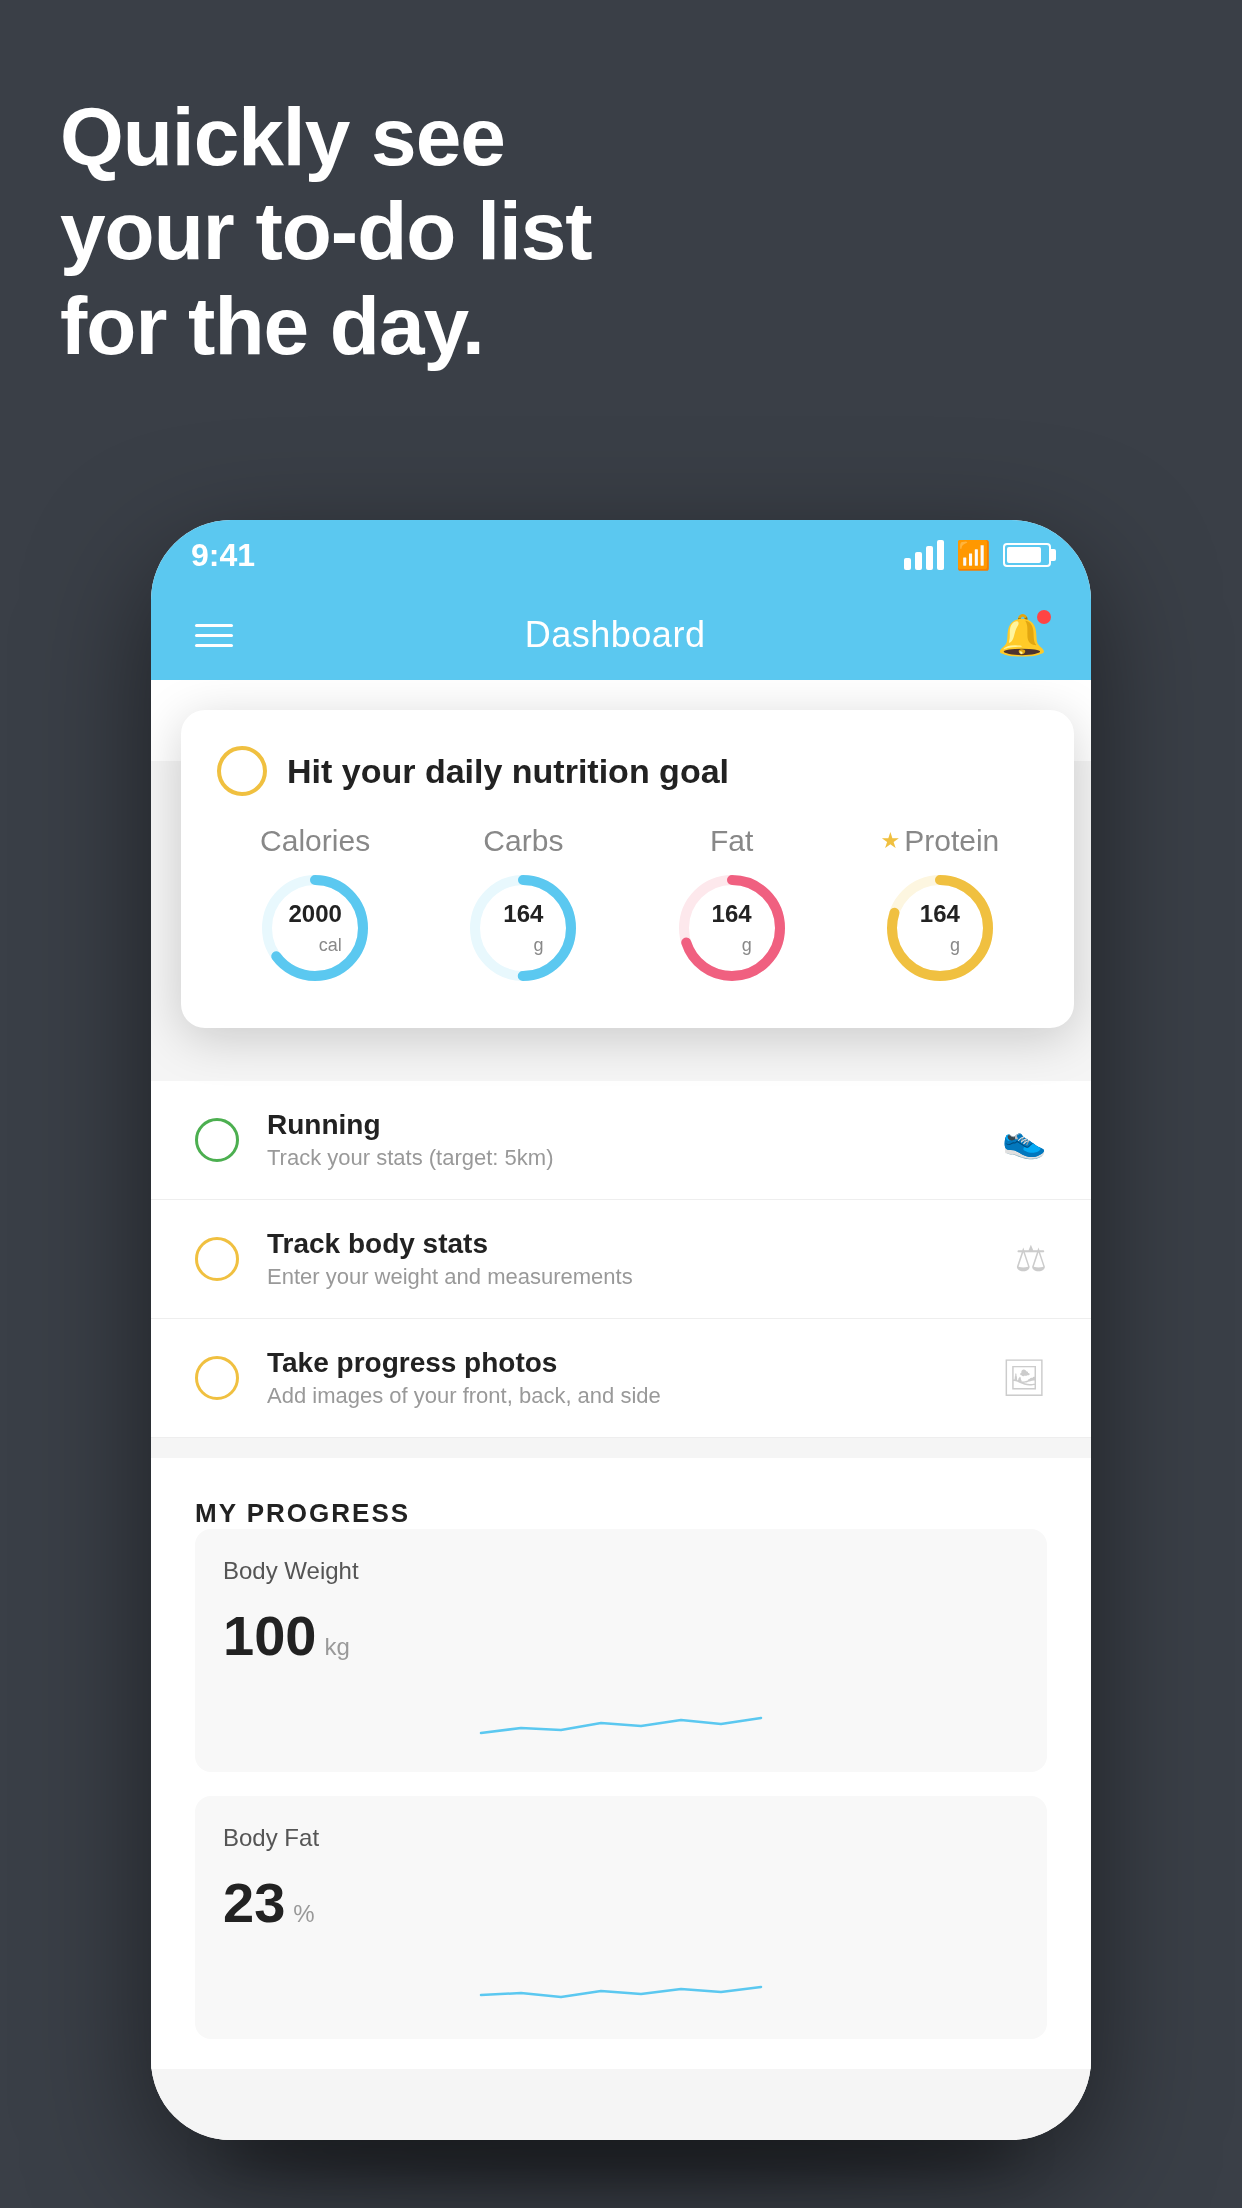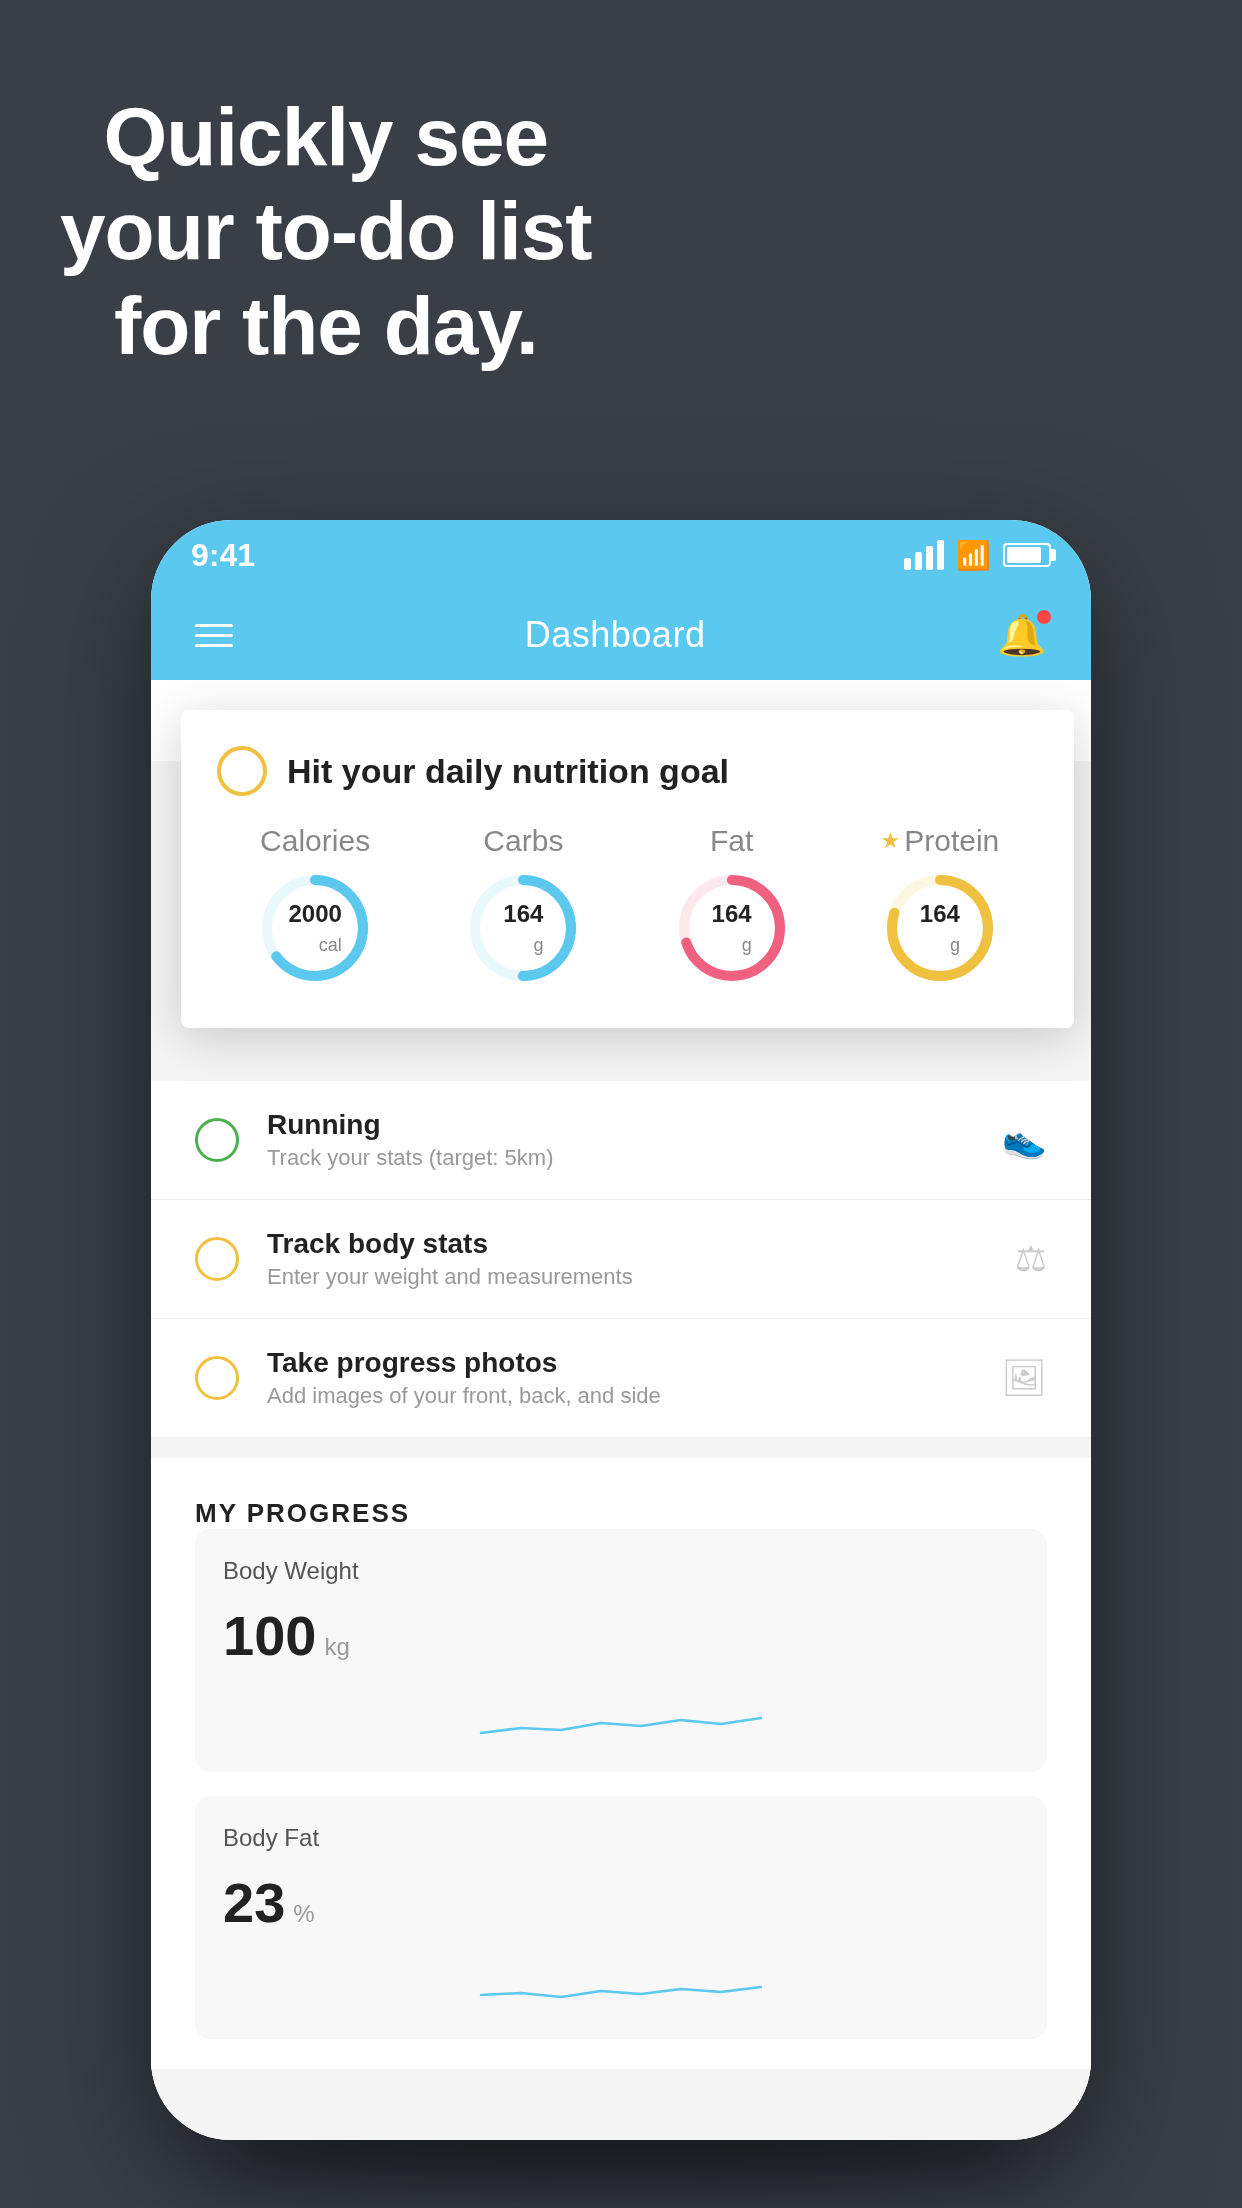--- a/index.html
+++ b/index.html
@@ -15,21 +15,20 @@
 
     .headline {
       position: absolute;
       top: 90px;
       left: 60px;
       color: #ffffff;
       font-size: 82px;
       font-weight: 800;
       line-height: 1.15;
       letter-spacing: -1px;
-      text-align: center;
     }
 
     .phone-wrapper {
       position: absolute;
       top: 520px;
       left: 50%;
       transform: translateX(-50%);
       width: 940px;
       height: 1620px;
     }
@@ -180,21 +179,21 @@
       text-transform: uppercase;
     }
 
     
     .floating-card {
       position: absolute;
       top: 30px;
       left: 30px;
       right: 17px;
       background: #ffffff;
-      border-radius: 8px;
+      border-radius: 24px;
       padding: 36px 36px 40px;
       box-shadow: 0 10px 50px rgba(0,0,0,0.18);
       z-index: 10;
     }
 
     .card-row-top {
       display: flex;
       align-items: center;
       gap: 20px;
       margin-bottom: 28px;

